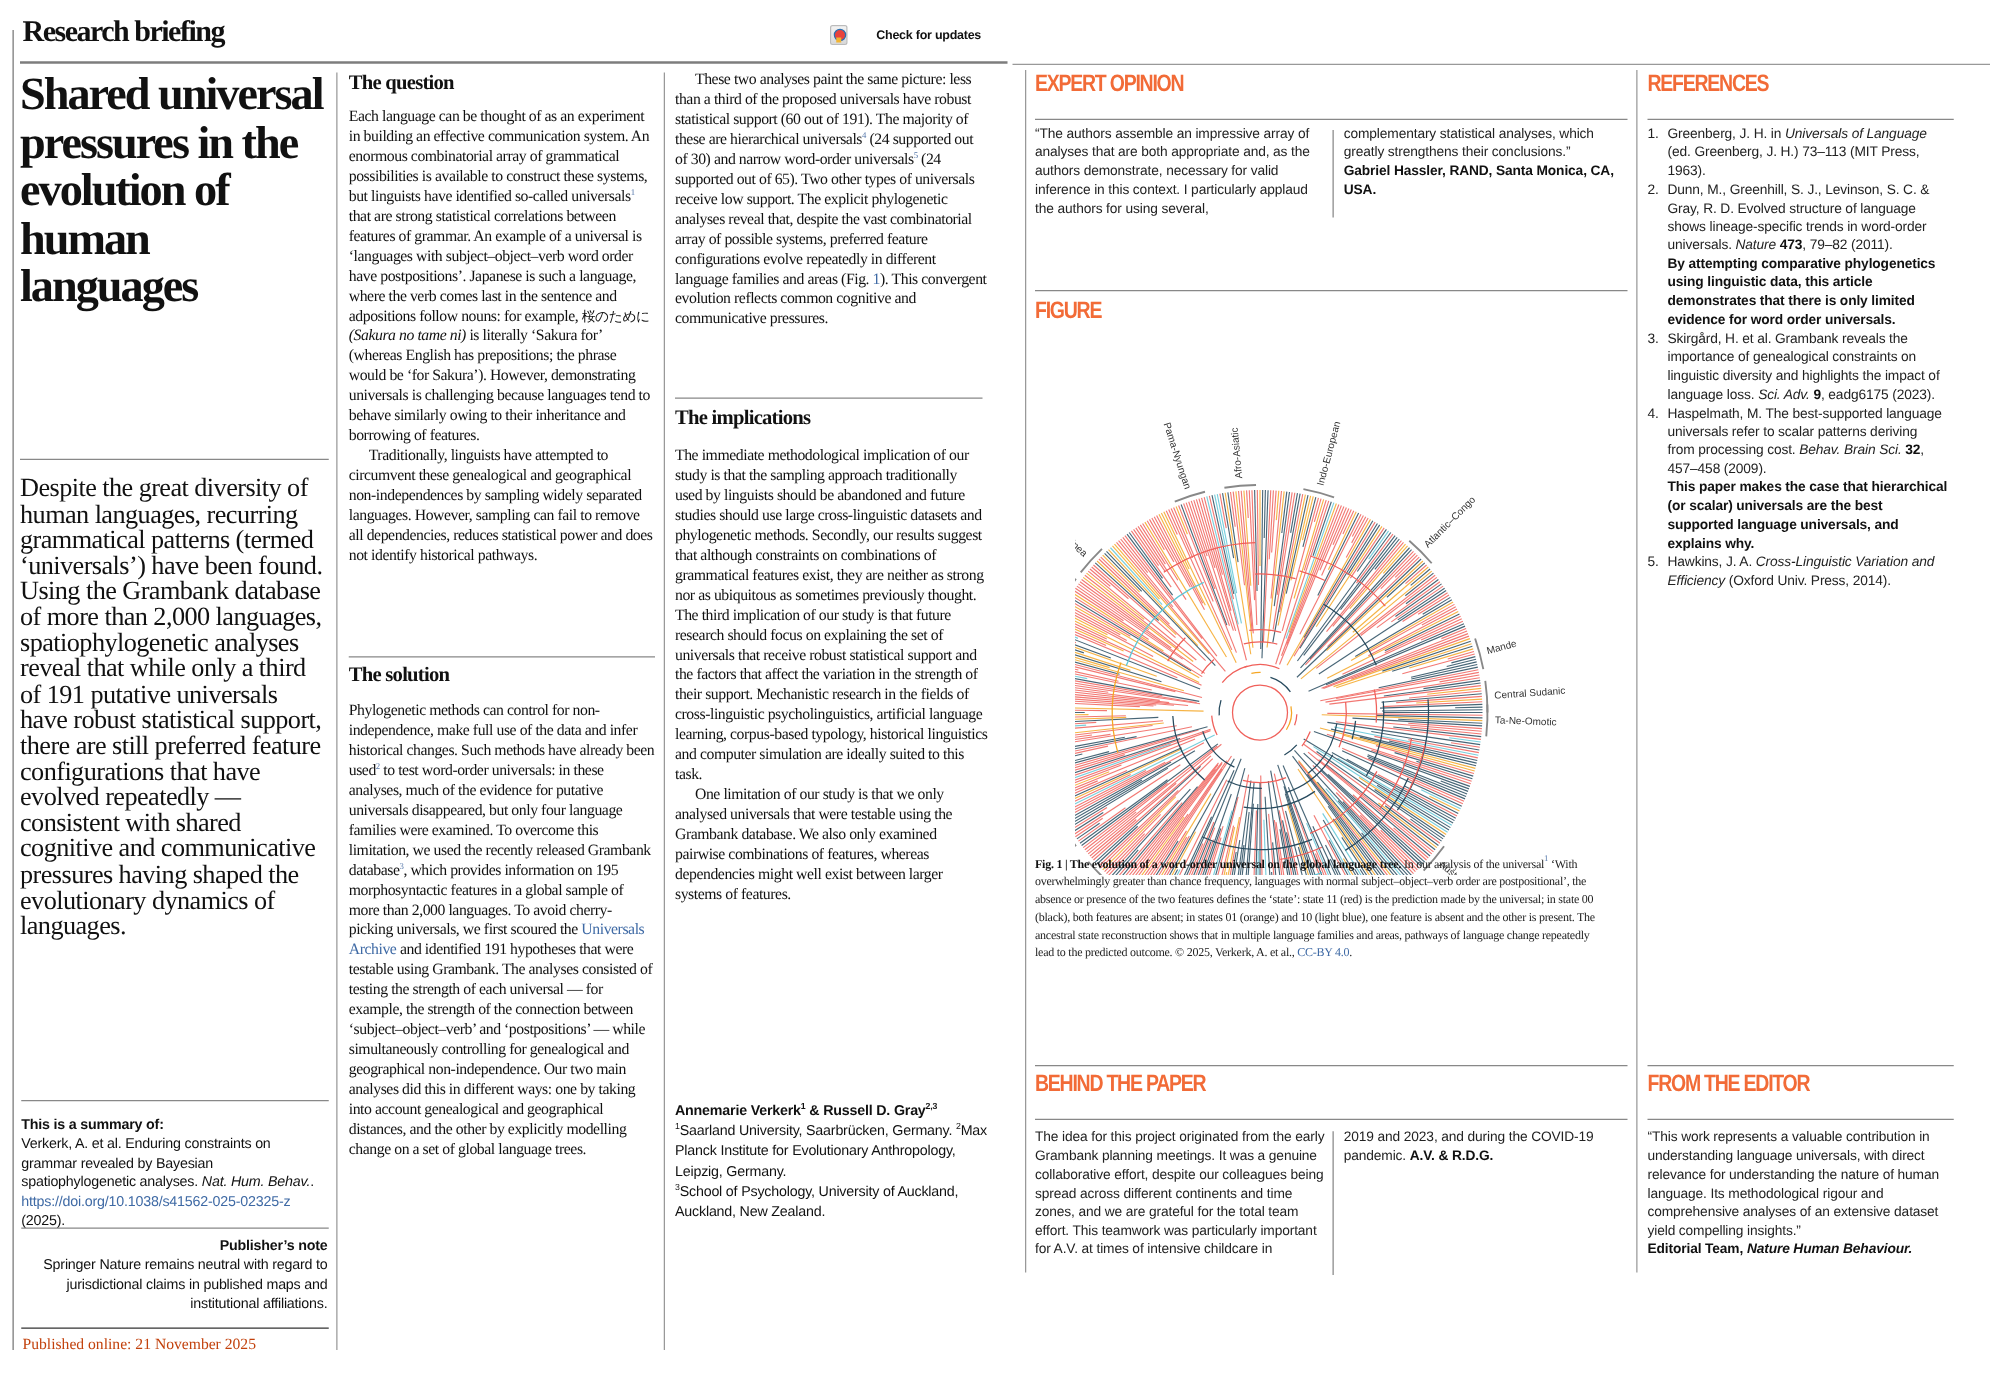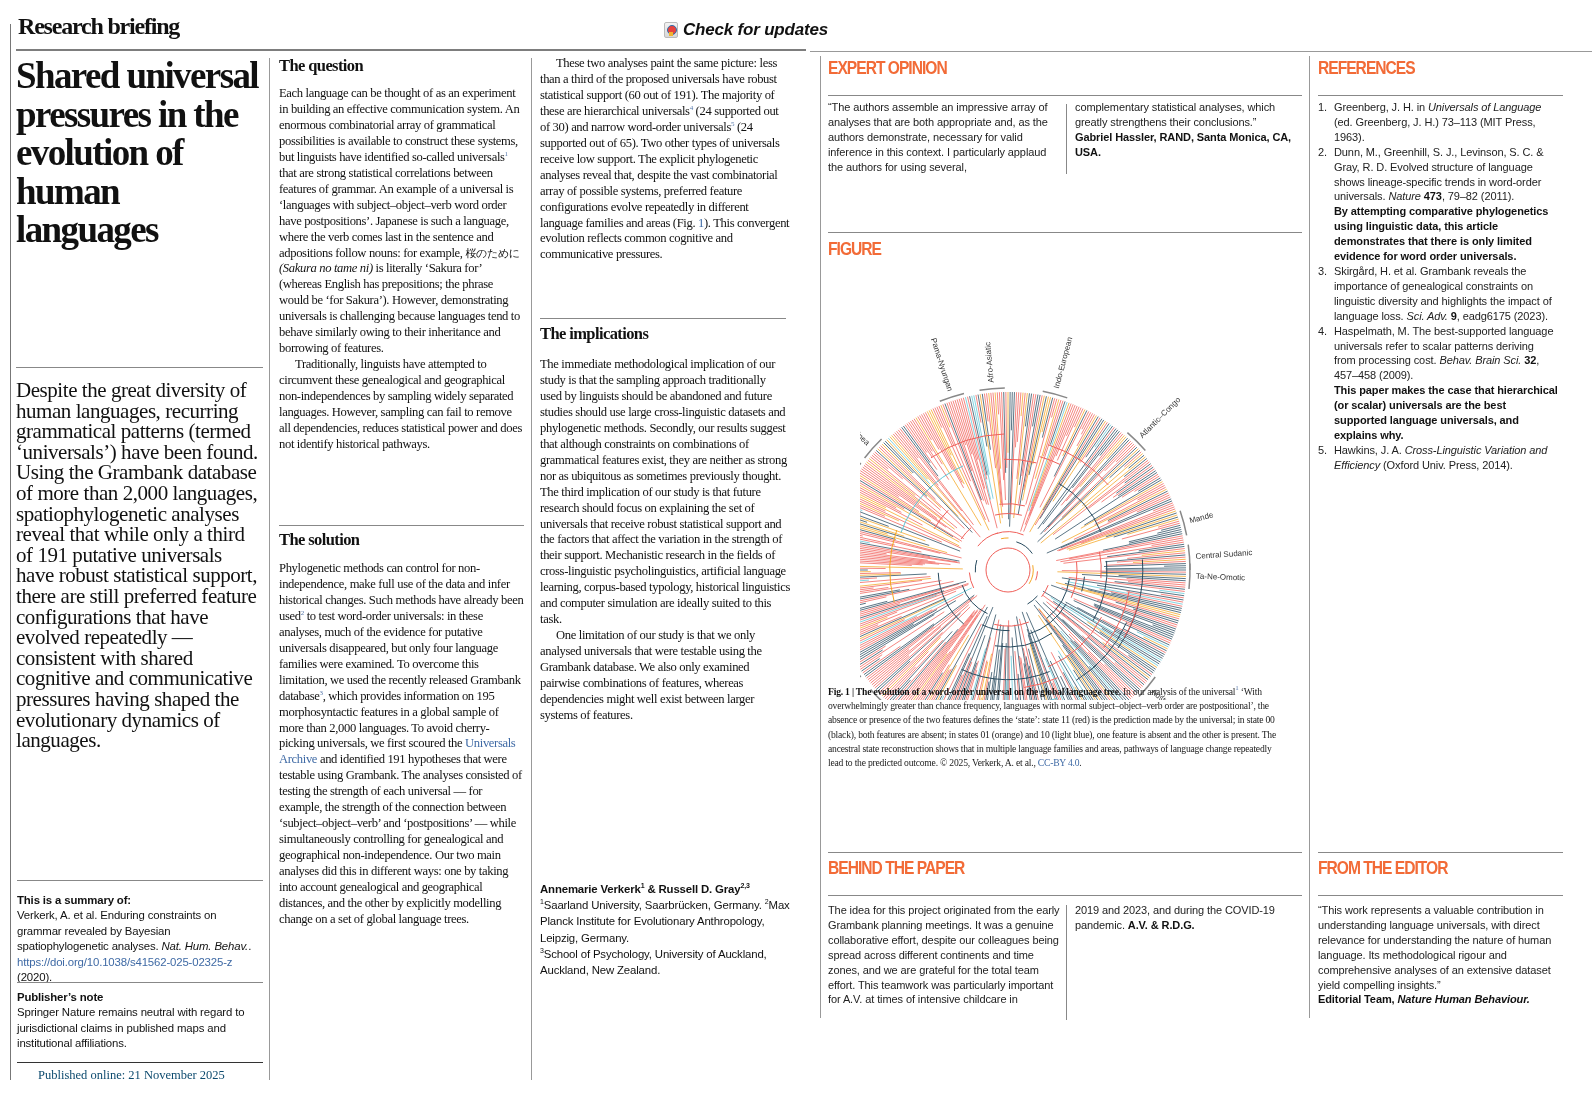--- a/index.html
+++ b/index.html
@@ -5,39 +5,39 @@
   * { box-sizing: border-box; margin: 0; padding: 0; }
   body { width: 1592px; height: 1112px; background: #fff; position: relative; overflow: hidden; color: #111; }
   .serif { font-family: "Liberation Serif", "DejaVu Serif", serif; }
   .sans { font-family: "Liberation Sans", "DejaVu Sans", sans-serif; }
   .abs { position: absolute; }
   .vline { position: absolute; width: 2px; background: #9a9a9a; }
   .hline { position: absolute; height: 2px; background: #7d7d7d; }
 
   
   #brief-title { left: 18px; top: 13px; font-size: 24px; font-weight: bold; letter-spacing: -1.2px; }
-  #check-updates { left: 664px; top: 20px; font-size: 17px; font-weight: bold; display: flex; align-items: center; gap: 5px; cursor: pointer; letter-spacing: -0.2px; font-style: italic; }
+  #check-updates { left: 664px; top: 20px; font-size: 10px; font-weight: bold; display: flex; align-items: center; gap: 23px; cursor: pointer; letter-spacing: -0.2px; }
   .cu-icon { width: 14px; height: 16px; border-radius: 2px; background: linear-gradient(#f3f3f3, #d8d8d8); border: 1px solid #bbb; position: relative; }
   .cu-icon::before { content: ""; position: absolute; left: 2px; top: 2px; width: 8px; height: 8px; border-radius: 50%; background: #e8433e; border: 1px solid #2a6fb0; }
   .cu-icon::after { content: ""; position: absolute; left: 4px; top: 9px; width: 4px; height: 4px; background: #f2b431; }
 
   #main-title { left: 16px; top: 57px; width: 250px; font-size: 37px; line-height: 38.5px; font-weight: bold; letter-spacing: -1.6px; }
   #standfirst { left: 16px; top: 380px; width: 245px; font-size: 21px; line-height: 20.6px; letter-spacing: -0.45px; }
 
   .col { position: absolute; font-size: 12.6px; line-height: 15.95px; letter-spacing: -0.35px; text-align: left; }
   .col p { margin: 0; }
   .col p.indent { text-indent: 16px; }
   .sec-head { font-size: 16.5px; font-weight: bold; letter-spacing: -0.6px; position: absolute; }
   sup { font-size: 7px; line-height: 0; vertical-align: 5px; color: #5577aa; }
   .link { color: #3f6aa5; }
 
   #summary-box { left: 17px; top: 893px; width: 245px; font-size: 11.4px; line-height: 15.4px; letter-spacing: -0.15px; }
-  #publisher-box { left: 17px; top: 990px; width: 245px; font-size: 11.4px; line-height: 15.4px; letter-spacing: -0.15px; }
+  #publisher-box { left: 17px; top: 990px; width: 245px; font-size: 11.4px; line-height: 15.4px; letter-spacing: -0.15px; text-align: right; }
   .box-head { font-weight: bold; }
-  #published-online { left: 18px; top: 1068px; font-size: 12.5px; color: #0c4a6e; margin-left: 20px; }
+  #published-online { left: 18px; top: 1068px; font-size: 12.5px; color: #c2410c; }
 
   #authors { left: 540px; top: 881px; width: 250px; font-size: 11.4px; line-height: 16.2px; letter-spacing: -0.15px; }
   #authors .names { font-weight: bold; }
 
   
   .orange-head { position: absolute; color: #f26b37; font-size: 19px; font-weight: bold; letter-spacing: -1.2px; transform: scaleX(0.82); transform-origin: left top; font-family: "Liberation Sans", sans-serif; }
   .small-sans { position: absolute; font-family: "Liberation Sans", "DejaVu Sans", sans-serif; font-size: 11px; line-height: 14.9px; color: #222; letter-spacing: -0.1px; }
   .small-sans b { color: #111; }
 
   #refs-list { left: 1318px; top: 100px; width: 240px; list-style: none; }
@@ -62,21 +62,21 @@
 </div>
 <div class="hline" style="left:16px; top:49px; width:790px;"></div>
 
 <h1 id="main-title" class="abs serif">Shared universal pressures in the evolution of human languages</h1>
 <div class="hline" style="left:16px; top:367px; width:247px; height:1px; background:#888;"></div>
 <p id="standfirst" class="abs serif">Despite the great diversity of human languages, recurring grammatical patterns (termed ‘universals’) have been found. Using the Grambank database of more than 2,000 languages, spatiophylogenetic analyses reveal that while only a third of 191 putative universals have robust statistical support, there are still preferred feature configurations that have evolved repeatedly — consistent with shared cognitive and communicative pressures having shaped the evolutionary dynamics of languages.</p>
 
 <div class="hline" style="left:17px; top:880px; width:246px; height:1px; background:#888;"></div>
 <div id="summary-box" class="abs sans">
   <div class="box-head">This is a summary of:</div>
-  <span>Verkerk, A. et al. Enduring constraints on grammar revealed by Bayesian spatiophylogenetic analyses. </span><i>Nat. Hum. Behav.</i>. <span class="link" style="cursor:pointer;">https://doi.org/10.1038/s41562-025-02325-z</span> <span>(2020).</span>
+  <span>Verkerk, A. et al. Enduring constraints on grammar revealed by Bayesian spatiophylogenetic analyses. </span><i>Nat. Hum. Behav.</i>. <span class="link" style="cursor:pointer;">https://doi.org/10.1038/s41562-025-02325-z</span> <span>(2025).</span>
 </div>
 <div class="hline" style="left:17px; top:982px; width:246px; height:1px; background:#888;"></div>
 <div id="publisher-box" class="abs sans">
   <div class="box-head">Publisher’s note</div>
   <div>Springer Nature remains neutral with regard to jurisdictional claims in published maps and institutional affiliations.</div>
 </div>
 <div class="hline" style="left:17px; top:1062px; width:246px; height:1px; background:#333;"></div>
 <div id="published-online" class="abs serif">Published online: 21 November 2025</div>
 
 <div class="vline" style="left:269px; top:58px; height:1022px; width:1px; background:#999;"></div>

